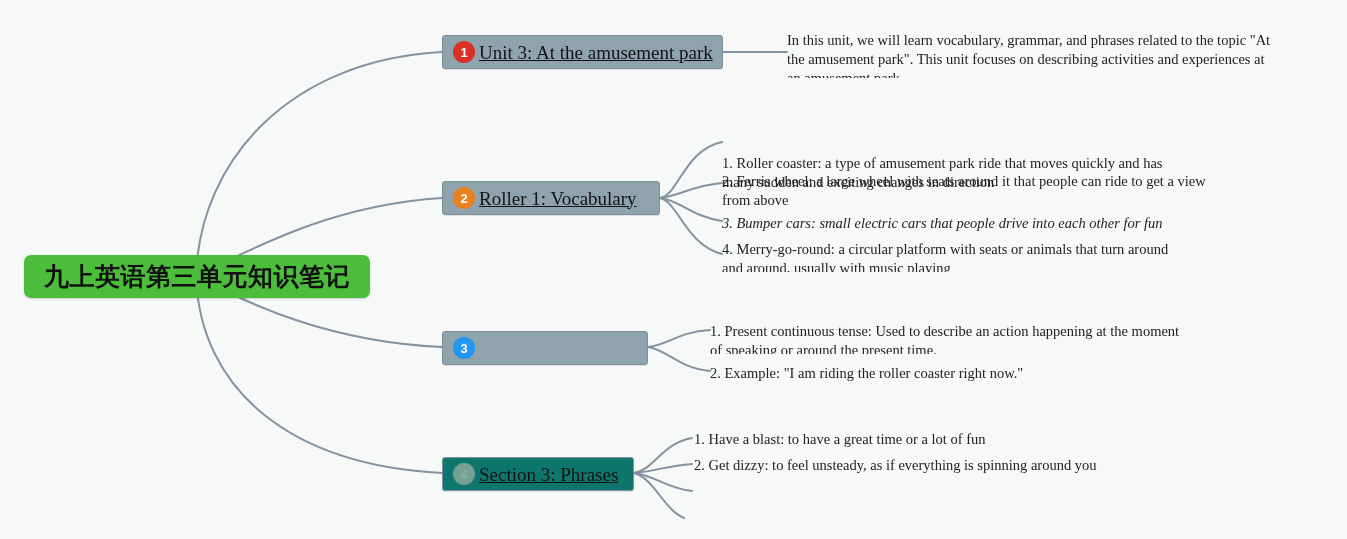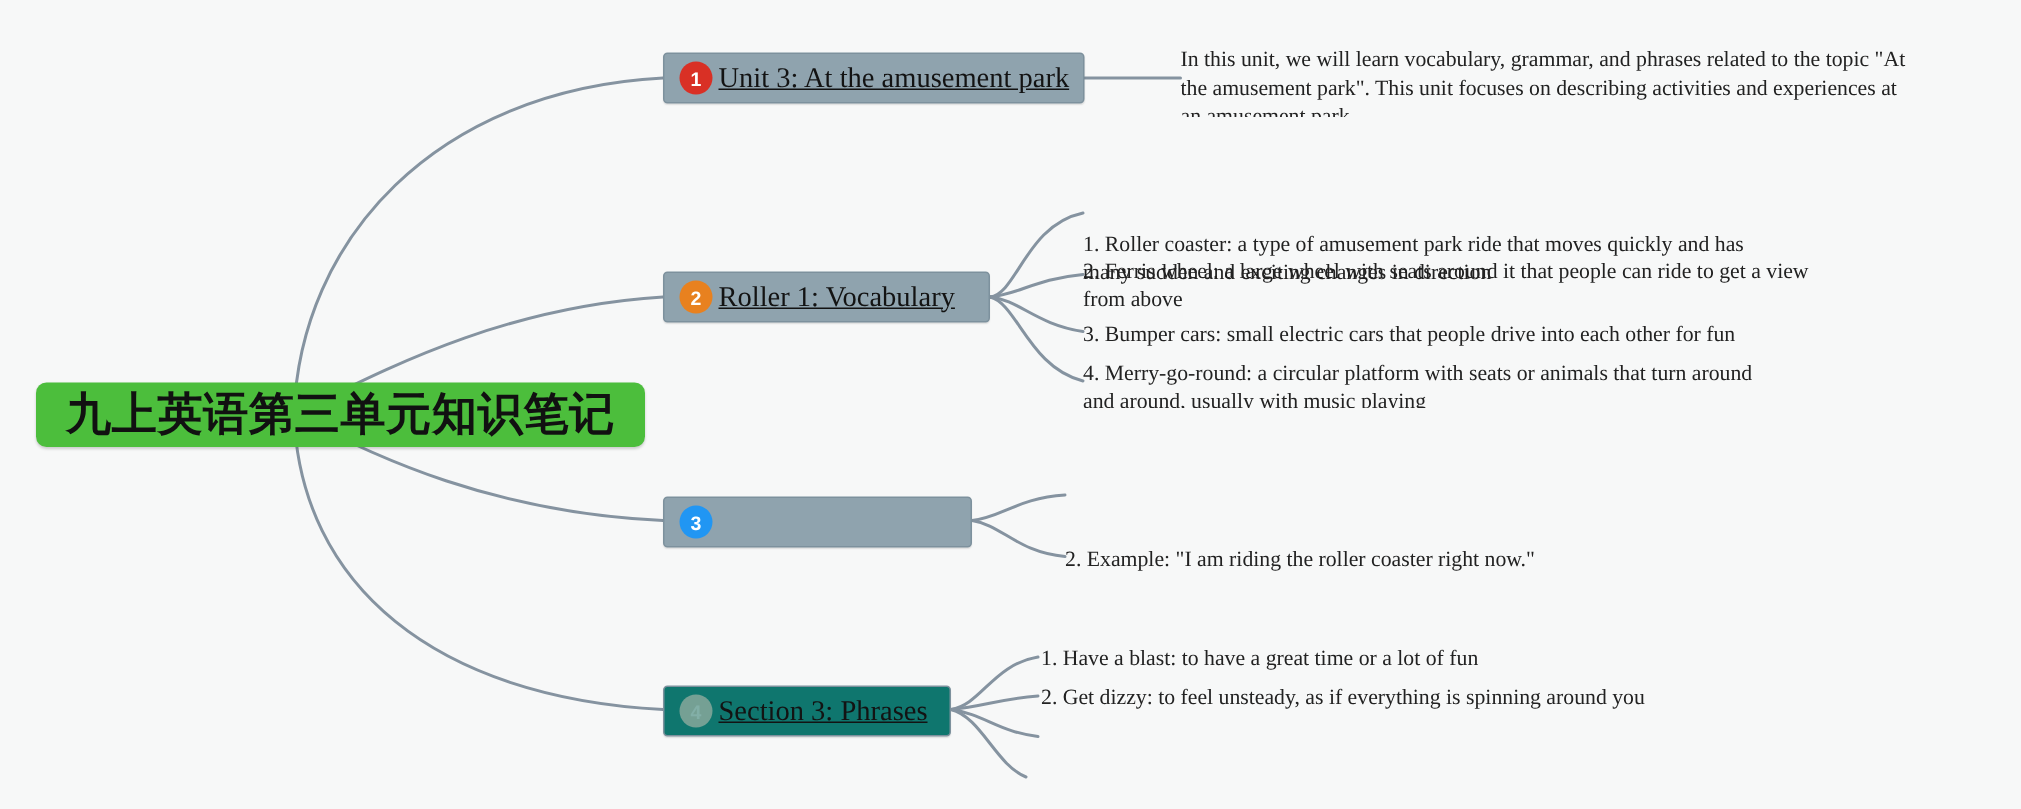--- a/index.html
+++ b/index.html
@@ -42,21 +42,21 @@
     display: flex;
     align-items: center;
     justify-content: center;
     padding: 0 20px;
     background: #4cbe3c;
     border-radius: 7px;
     box-shadow: 0 1px 2px rgba(0,0,0,0.18);
   }
   .root-label {
     font-family: "DejaVu Sans", "Liberation Sans", sans-serif;
-    font-size: 30px;
+    font-size: 25px;
     font-weight: 700;
     color: #111111;
     letter-spacing: 0.5px;
     white-space: nowrap;
     line-height: 1;
   }
 
   
   .branch-node {
     position: absolute;
@@ -155,31 +155,34 @@
     <span class="badge" style="background:#e8811f;">2</span>
     <span class="branch-label">Roller 1: Vocabulary</span>
   </div>
 
   <div class="leaf-text" style="left:722px; top:130px; width:470px;margin-top:24px;">
     <span>1. Roller coaster: a type of amusement park ride that moves quickly and has many sudden and exciting changes in direction</span>
   </div>
   <div class="leaf-text" style="left:722px; top:172px; width:505px;">
     <span>2. Ferris wheel: a large wheel with seats around it that people can ride to get a view from above</span>
   </div>
-  <div class="leaf-text" style="left:722px; top:214px; width:480px;">
+  <div class="leaf-text" style="left:722px; top:214px; width:480px;font-style:italic;">
     <span>3. Bumper cars: small electric cars that people drive into each other for fun</span>
   </div>
   <div class="leaf-text" style="left:722px; top:240px; width:470px; height:32px;">
     <span>4. Merry-go-round: a circular platform with seats or animals that turn around and around, usually with music playing</span>
   </div>
 
   <div class="branch-node" style="left: 442px; top: 331px; width: 206px; background: rgb(143, 163, 174); border-color: rgb(125, 145, 157);">
     <span class="badge" style="background:#2196f3;">3</span>
   </div>
 
+  <div class="leaf-text" style="left:710px; top:322px; width:482px; height:32px;">
+    <span>1. Present continuous tense: Used to describe an action happening at the moment of speaking or around the present time.</span>
+  </div>
   <div class="leaf-text" style="left:710px; top:364px; width:482px;">
     <span>2. Example: "I am riding the roller coaster right now."</span>
   </div>
 
   <div class="branch-node" style="left: 442px; top: 457px; width: 192px; background: #0f766e; border-color: rgb(125, 145, 157);">
     <span class="badge badge-faded" style="background:#c9c3b4; opacity:0.55;">4</span>
     <span class="branch-label">Section 3: Phrases</span>
   </div>
 
   <div class="leaf-text" style="left:694px; top:430px; width:430px;">

